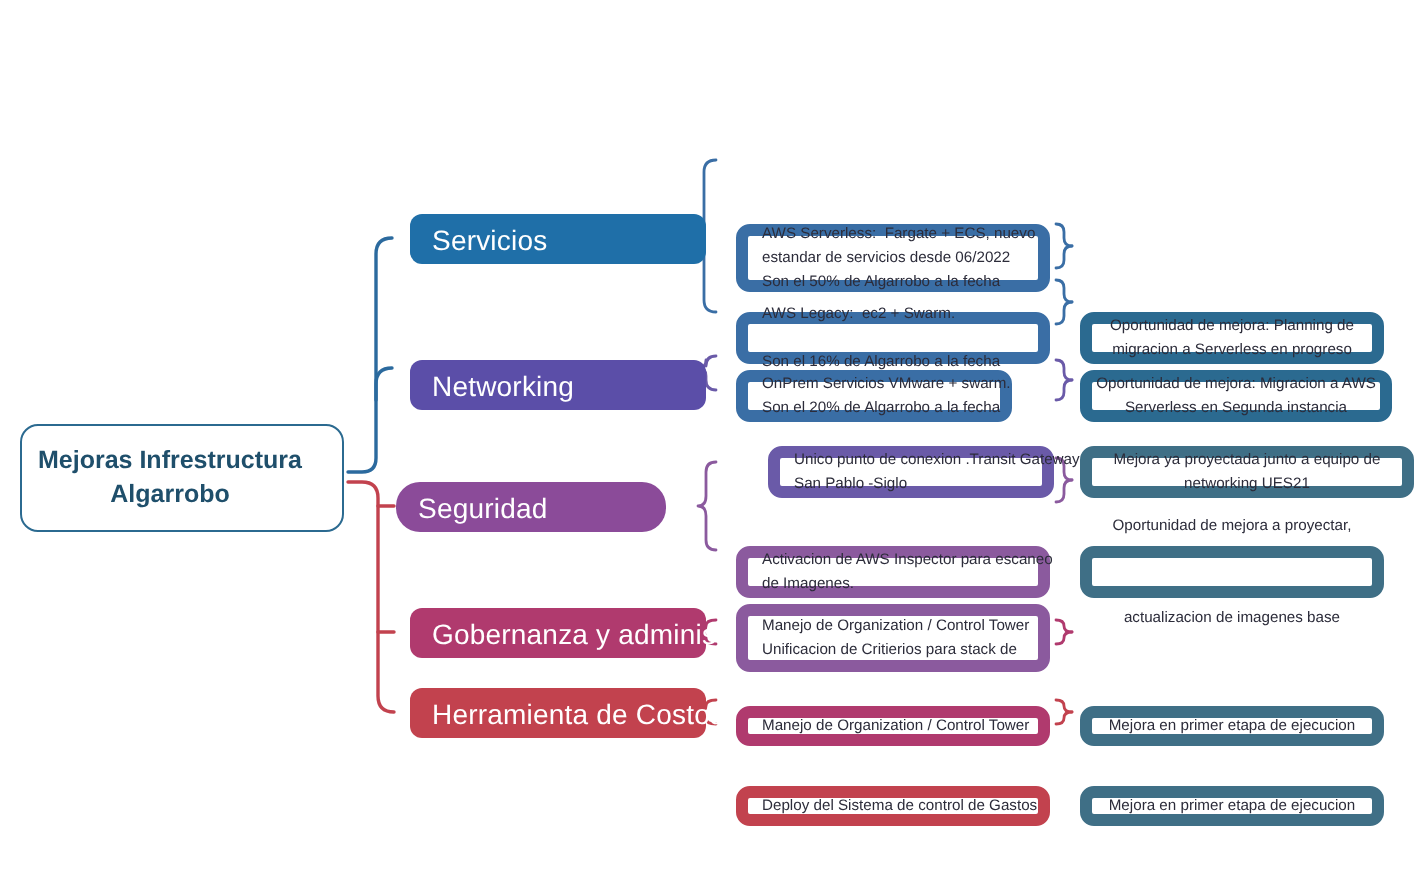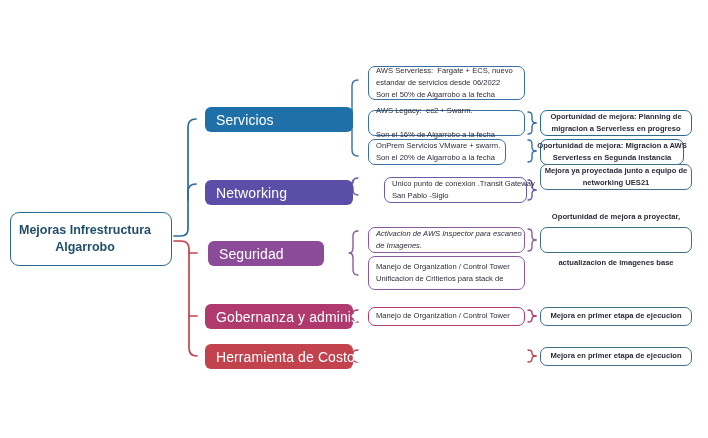--- a/index.html
+++ b/index.html
@@ -68,32 +68,32 @@
     letter-spacing: .1px;
     white-space: nowrap;
   }
 
   
   .leaf-box {
     position: absolute;
     box-sizing: border-box;
     border-radius: 7px;
     background: #ffffff;
-    border: 1px solid #c4b5fd;
+    border: 6px solid #c4b5fd;
     font-size: 7.6px;
     line-height: 1.62;
     color: #2c2c3a;
     padding: 4px 7px;
     display: flex;
     flex-direction: column;
     justify-content: center;
+    margin-top: 46px;
   }
   .leaf-box.center {
     align-items: center;
-    font-weight: bold;
   }
   .leaf-box span { display: block; white-space: pre; }
 </style>
 </head>
 <body>
 
 <div id="canvas">
 
   <svg class="svg-layer" viewBox="0 0 708 438">
     <g fill="none" stroke-linecap="round" stroke-linejoin="round">
@@ -140,21 +140,21 @@
       <span>Algarrobo</span>
     </div>
   </div>
 
   <div class="cat-pill" style="left:205px; top:107px; width:148px; background:#1f6fa8;">
     <span>Servicios</span>
   </div>
   <div class="cat-pill" style="left:205px; top:180px; width:148px; background:#5b4ea8;">
     <span>Networking</span>
   </div>
-  <div class="cat-pill" style="left:208px; top:241px; width:116px; background:#8b4b99;">
+  <div class="cat-pill" style="left:198px; top:241px; width:135px; background:#8b4b99;border-radius:12px;">
     <span>Seguridad</span>
   </div>
   <div class="cat-pill" style="left:205px; top:304px; width:148px; background:#b03a6e;">
     <span>Gobernanza y administracion</span>
   </div>
   <div class="cat-pill" style="left:205px; top:344px; width:148px; background:#c2424e;">
     <span>Herramienta de Costos</span>
   </div>
 
   <div class="leaf-box" style="left:368px; top:66px; width:157px; height:34px; border-color:#3a6ea5;">
@@ -169,52 +169,55 @@
   </div>
   <div class="leaf-box center" style="left:540px; top:110px; width:152px; height:26px; border-color:#2b6a90;">
     <span>Oportunidad de mejora: Planning de</span>
     <span>migracion a Serverless en progreso</span>
   </div>
 
   <div class="leaf-box" style="left:368px; top:139px; width:138px; height:26px; border-color:#3a6ea5;">
     <span>OnPrem Servicios VMware + swarm.</span>
     <span>Son el 20% de Algarrobo a la fecha</span>
   </div>
-  <div class="leaf-box center" style="left:540px; top:139px; width:144px; height:26px; border-color:#2b6a90;">
+  <div class="leaf-box center" style="left:540px; top:139px; width:156px; height:26px; border-color:#2b6a90;">
     <span>Oportunidad de mejora: Migracion a AWS</span>
     <span>Serverless en Segunda instancia</span>
   </div>
 
   <div class="leaf-box" style="left:384px; top:177px; width:143px; height:26px; border-color:#6a5aa8;">
     <span>Unico punto de conexion .Transit Gateway</span>
     <span>San Pablo -Siglo</span>
   </div>
-  <div class="leaf-box center" style="left:540px; top:164px; width:152px; height:26px; border-color:#3f6f86;">
+  <div class="leaf-box center" style="left:540px; top:177px; width:167px; height:26px; border-color:#3f6f86;">
     <span>Mejora ya proyectada junto a equipo de</span>
     <span>networking UES21</span>
   </div>
 
-  <div class="leaf-box" style="left:368px; top:227px; width:157px; height:26px; border-color:#8b5a9e;font-style:italic;">
+  <div class="leaf-box" style="left:368px; top:227px; width:157px; height:26px; border-color:#8b5a9e;">
     <span>Activacion de AWS Inspector para escaneo</span>
     <span>de Imagenes.</span>
   </div>
   <div class="leaf-box center" style="left:540px; top:227px; width:152px; height:26px; border-color:#3f6f86;gap:33px;">
     <span>Oportunidad de mejora a proyectar,</span>
     <span>actualizacion de imagenes base</span>
   </div>
 
   <div class="leaf-box" style="left:368px; top:256px; width:157px; height:34px; border-color:#8b5a9e;">
     <span>Manejo de Organization / Control Tower</span>
     <span>Unificacion de Critierios para stack de</span>
   </div>
 
   <div class="leaf-box" style="left:368px; top:307px; width:157px; height:19px; border-color:#b03a6e;">
     <span>Manejo de Organization / Control Tower</span>
   </div>
   <div class="leaf-box center" style="left:540px; top:307px; width:152px; height:19px; border-color:#3f6f86;">
     <span>Mejora en primer etapa de ejecucion</span>
   </div>
 
+  <div class="leaf-box" style="left:368px; top:347px; width:157px; height:19px; border-color:#c2424e;">
+    <span>Deploy del Sistema de control de Gastos</span>
+  </div>
   <div class="leaf-box center" style="left:540px; top:347px; width:152px; height:19px; border-color:#3f6f86;">
     <span>Mejora en primer etapa de ejecucion</span>
   </div>
 
 </div>
 
 </body></html>

